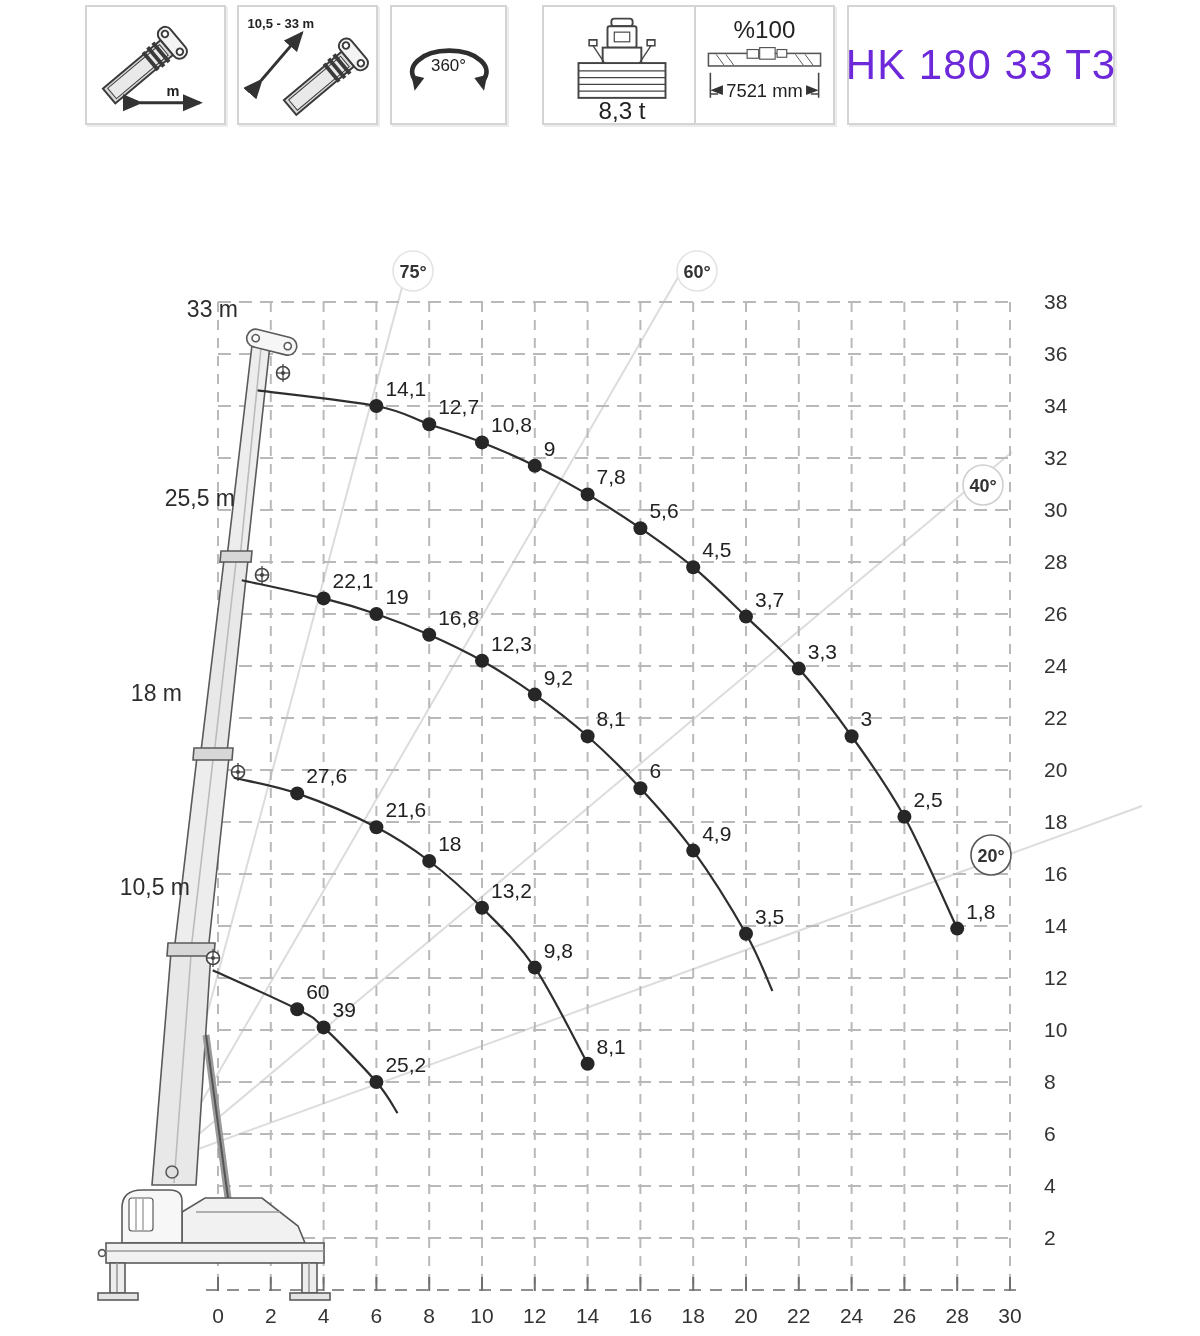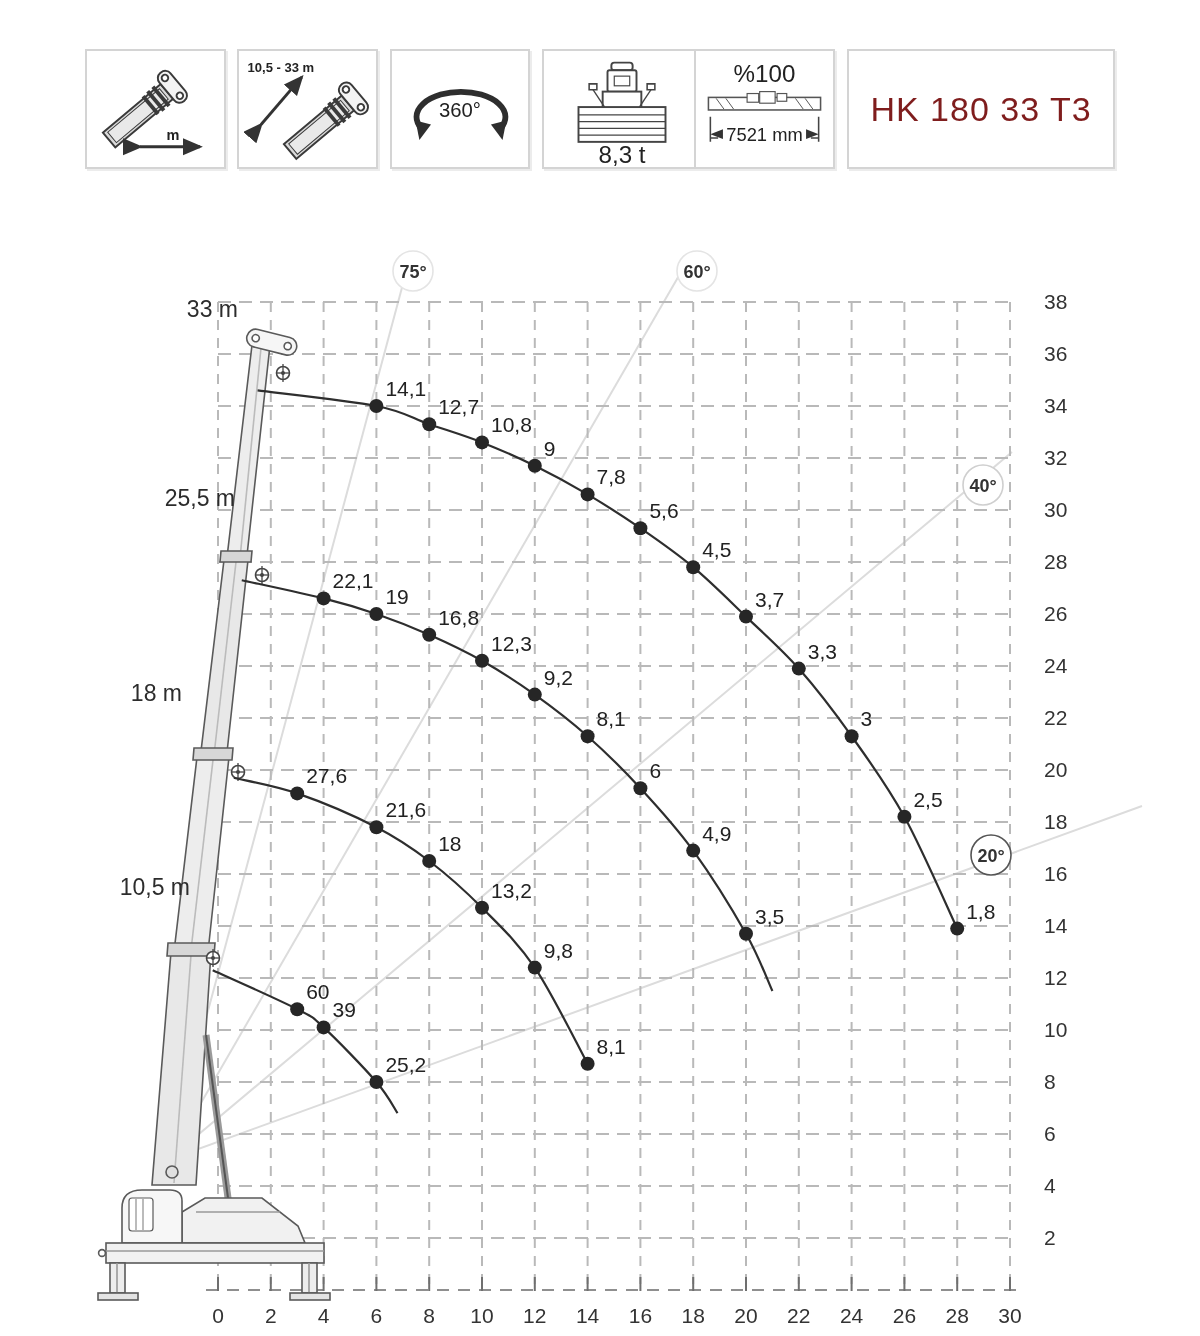--- a/index.html
+++ b/index.html
@@ -1,22 +1,22 @@
 <!DOCTYPE html>
 <html><head>
 <meta charset="utf-8">
 <style>
   html,body{margin:0;padding:0;background:#fff;}
   .stage{position:relative;width:1200px;height:1336px;background:#fff;overflow:hidden;
          font-family:"Liberation Sans",sans-serif;color:#2a2a2a;}
   .spec-box{position:absolute;top:5px;height:120px;background:#fff;
-            border:2px solid #d4d4d4;box-shadow:2px 2px 0 #ececec;box-sizing:border-box;margin-top:44px;}
+            border:2px solid #d4d4d4;box-shadow:2px 2px 0 #ececec;box-sizing:border-box;}
   .spec-box svg{width:100%;height:100%;display:block;}
   .model-box{display:flex;align-items:center;justify-content:center;}
-  .model-text{font-size:34px;letter-spacing:1px;color:#7f1d1d;white-space:nowrap;}
+  .model-text{font-size:42px;letter-spacing:1px;color:#6d28d9;white-space:nowrap;}
   #chart{position:absolute;left:0;top:0;}
   text{font-family:"Liberation Sans",sans-serif;}
 </style>
 </head>
 <body>
 
 <svg width="0" height="0" style="position:absolute">
   <defs>
     <marker id="ah" markerWidth="9" markerHeight="8" refX="6" refY="3" orient="auto" markerUnits="strokeWidth">
       <path d="M0,0 L7,3 L0,6 Z" fill="#333"></path>
@@ -53,21 +53,21 @@
         <line x1="70" y1="-13" x2="70" y2="13" stroke-width="4"></line>
         <rect x="78" y="-19" width="15" height="38" rx="7" fill="#f3f3f3"></rect>
         <circle cx="85.5" cy="-12" r="3.4" fill="#fff"></circle>
         <circle cx="85.5" cy="12" r="3.4" fill="#fff"></circle>
       </g>
       <line x1="22" y1="76" x2="64" y2="27" stroke="#333" stroke-width="3" marker-start="url(#ah)" marker-end="url(#ah)"></line>
       <text x="8" y="22" font-size="13.5" font-weight="bold" fill="#222">10,5 - 33 m</text>
     </svg>
   </div>
 
-  <div class="spec-box" style="left:390px;width:140px;">
+  <div class="spec-box" style="left:390px;width:117px;">
     <svg viewBox="0 0 140 120">
       <path d="M30,80 A46,26 0 1 1 112,80" stroke="#2e2e2e" stroke-width="6" fill="none"></path>
       <polygon points="24,72 40,76 28,92" fill="#2e2e2e"></polygon>
       <polygon points="118,72 102,76 114,92" fill="#2e2e2e"></polygon>
       <text x="70" y="68" font-size="21" fill="#222" text-anchor="middle">360°</text>
     </svg>
   </div>
 
   <div class="spec-box" style="left:542px;width:160px;">
     <svg viewBox="0 0 140 120">

